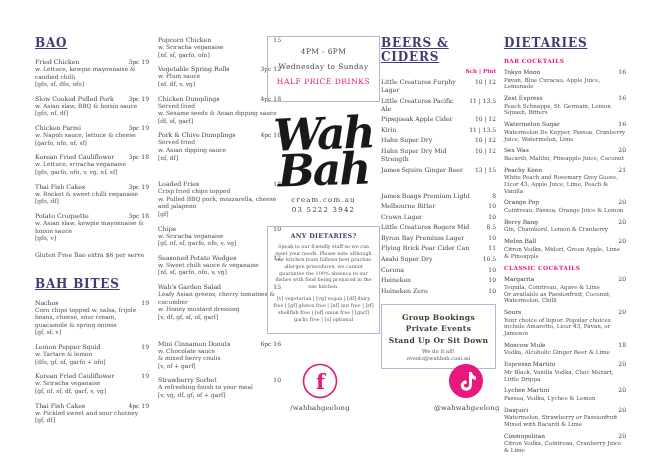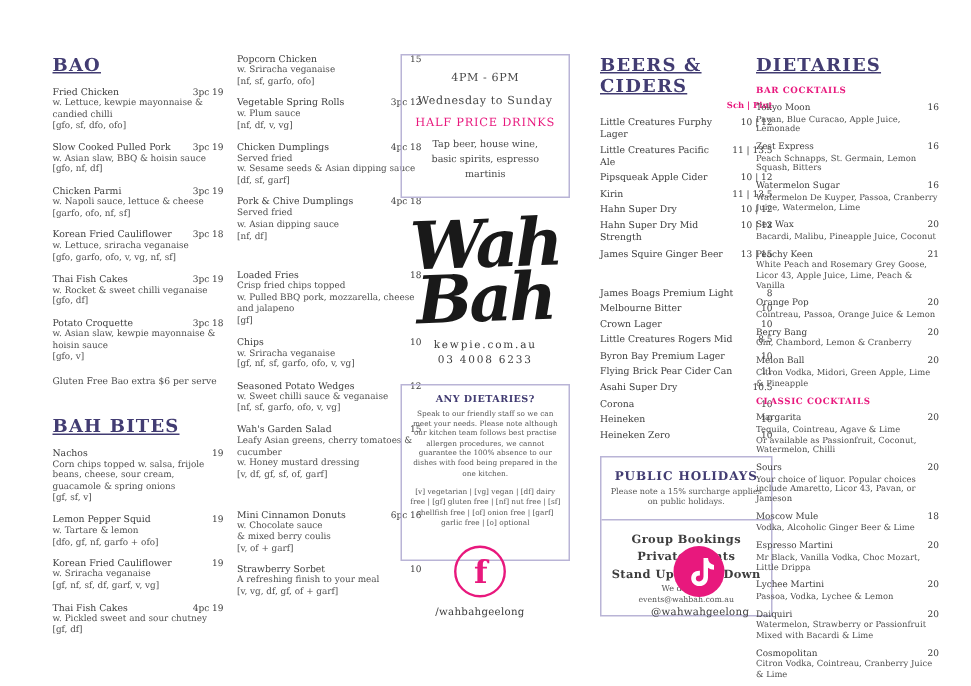--- a/index.html
+++ b/index.html
@@ -3,21 +3,21 @@
 <meta charset="utf-8">
 <style>
   html,body{margin:0;padding:0;background:#ffffff;}
   body{width:647px;height:457px;overflow:hidden;position:relative;
        font-family:"DejaVu Serif", serif;color:#454545;-webkit-font-smoothing:antialiased;}
   .page{position:absolute;inset:0;background:#ffffff;}
   .col{position:absolute;top:36px;}
   #col1{left:35px;width:114px;}
   #col2{left:158px;width:123px;}
   #col3{left:267px;width:113px;}
-  #col4{left:400px;width:115px;}
+  #col4{left:381px;width:115px;}
   #col5{left:504px;width:122px;}
 
   h2.sect{font-size:12px;font-weight:bold;color:#423c72;letter-spacing:.8px;margin:0 0 8px 0;text-decoration:underline;}
   .subhead{font-size:5.8px;font-weight:bold;color:#e8187d;letter-spacing:.4px;margin:6px 0 4px 0;}
   .item{margin-bottom:6px;}
   .tight .item{margin-bottom:4px;}
   .row{display:flex;justify-content:space-between;align-items:baseline;}
   .iname{font-size:6.2px;color:#3d3d3d;line-height:1.3;}
   .iprice{font-size:6px;color:#3d3d3d;white-space:nowrap;margin-left:4px;}
   .idesc{font-size:5.9px;color:#4e4e4e;line-height:1.28;white-space:pre-line;}
@@ -36,21 +36,21 @@
   .hh-line{font-size:7.4px;color:#474747;margin-bottom:6px;letter-spacing:.4px;}
   .hh-half{font-size:7.6px;font-weight:normal;color:#e8187d;letter-spacing:.5px;margin-bottom:6px;}
   .hh-small{font-size:6.4px;color:#474747;line-height:1.55;white-space:pre-line;}
 
   #logo{margin-top:14px;text-align:center;}
   .logo-script{font-family:"DejaVu Serif",serif;font-style:italic;font-weight:bold;
                font-size:44px;line-height:.82;color:#191919;letter-spacing:-2px;transform:rotate(-2deg);}
   .logo-web{font-size:7px;letter-spacing:1.2px;color:#3d3d3d;margin-top:8px;}
   .logo-phone{font-size:7px;letter-spacing:1.2px;color:#3d3d3d;margin-top:2px;}
 
-  #dietaries{margin-top:12px;padding:5px 5px 20px 5px;}
+  #dietaries{margin-top:12px;padding:5px 5px 10px 5px;}
   .diet-title{font-size:6.4px;font-weight:bold;color:#423c72;letter-spacing:.3px;margin-bottom:3px;}
   .diet-body{font-size:4.9px;color:#555;line-height:1.35;text-align:center;}
   .diet-legend{font-size:4.9px;color:#555;line-height:1.4;margin-top:6px;text-align:center;}
 
   #phbox{margin-top:9px;}
   .ph-top{padding:7px 6px 6px 6px;border-bottom:1px solid #b9b4d6;}
   .ph-title{font-size:8px;font-weight:bold;color:#423c72;letter-spacing:.6px;margin-bottom:3px;}
   .ph-body{font-size:5.4px;color:#555;line-height:1.4;}
   .ph-bottom{padding:7px 6px 7px 6px;}
   .gb-line{font-size:7.6px;font-weight:bold;color:#3d3d3d;line-height:1.5;letter-spacing:.3px;}
@@ -283,29 +283,27 @@
           </div>
         </div>
     </section>
   </div>
 
   <div class="col" id="col3">
     <div class="box" id="happyhour">
       <div class="hh-line">4PM - 6PM</div>
       <div class="hh-line">Wednesday to Sunday</div>
       <div class="hh-half">HALF PRICE DRINKS</div>
-      <div class="hh-small">Tap beer, house wine,
-basic spirits, espresso martinis</div>
     </div>
 
     <div id="logo">
       <div class="logo-script">Wah</div>
       <div class="logo-script">Bah</div>
-      <div class="logo-web">kewpie.com.au</div>
-      <div class="logo-phone">03 4008 6233</div>
+      <div class="logo-web">cream.com.au</div>
+      <div class="logo-phone">03 5222 3942</div>
     </div>
 
     <div class="box" id="dietaries">
       <div class="diet-title">ANY DIETARIES?</div>
       <div class="diet-body">Speak to our friendly staff so we can meet your needs. Please note although our kitchen team follows best practise allergen procedures, we cannot guarantee the 100% absence to our dishes with food being prepared in the one kitchen.</div>
       <div class="diet-legend">[v] vegetarian | [vg] vegan | [df] dairy free | [gf] gluten free | [nf] nut free | [sf] shellfish free | [of] onion free | [garf] garlic free | [o] optional</div>
     </div>
   </div>
 
   <div class="col" id="col4">
@@ -434,24 +432,20 @@
           <div class="item">
             <div class="row">
               <span class="iname">Heineken Zero</span>
               <span class="iprice">10</span>
             </div>
           </div>
         </div>
     </section>
 
     <div class="box" id="phbox">
-      <div class="ph-top">
-        <div class="ph-title">PUBLIC HOLIDAYS</div>
-        <div class="ph-body">Please note a 15% surcharge applies on public holidays.</div>
-      </div>
       <div class="ph-bottom">
         <div class="gb-line">Group Bookings</div>
         <div class="gb-line">Private Events</div>
         <div class="gb-line">Stand Up Or Sit Down</div>
         <div class="gb-small">We do it all!</div>
         <div class="gb-mail">events@wahbah.com.au</div>
       </div>
     </div>
   </div>
 

